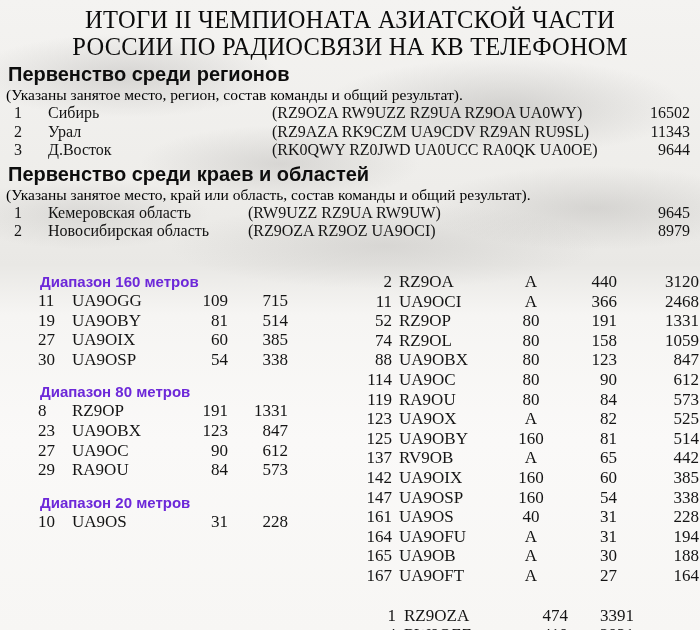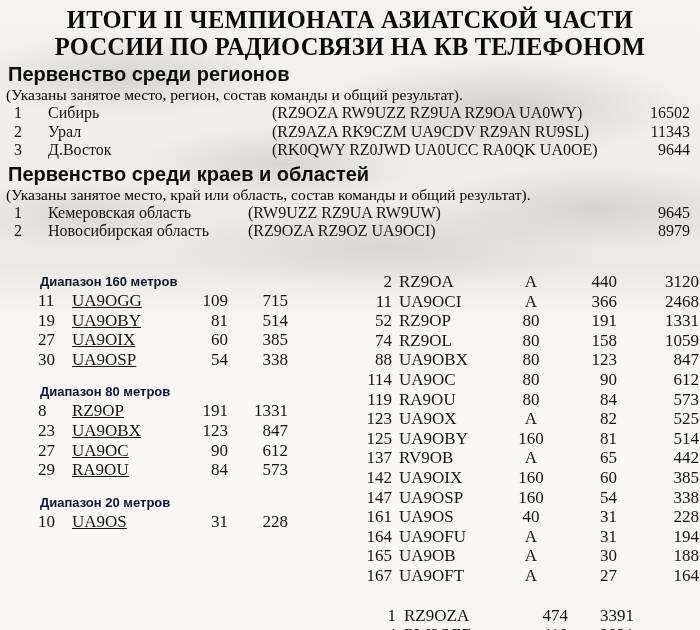--- a/index.html
+++ b/index.html
@@ -29,21 +29,21 @@
       linear-gradient(180deg, #f4f3f1 0%, #eeedea 30%, #e9e8e5 42%, #f6f5f3 50%, #faf9f8 70%, #f7f6f4 100%);
   }
   #content {
     position: absolute;
     inset: 0;
   }
 
   
   .title {
     text-align: center;
-    font-weight: bold;
+    font-weight: normal;
     font-size: 24.5px;
     line-height: 27px;
     letter-spacing: 0.3px;
     padding-top: 6px;
     color: #0b0b0b;
   }
   .title .line2 { letter-spacing: 0.2px; }
 
   
   .sec-head {
@@ -99,41 +99,41 @@
   .col-right {
     position: absolute;
     left: 352px;
     top: 0;
     width: 348px;
   }
 
   .band-head {
     font-family: "Liberation Sans", "DejaVu Sans", sans-serif;
     font-weight: bold;
-    font-size: 13px;
+    font-size: 15px;
     line-height: 19px;
     margin-left: 40px;
-    color: #0f172a;
+    color: #6d28d9;
   }
   .band-gap { height: 13px; }
 
   table.scores {
     border-collapse: collapse;
     font-size: 17px;
     line-height: 19.6px;
   }
   table.scores td {
     padding: 0;
     white-space: nowrap;
     vertical-align: baseline;
   }
 
   
   .scores.band .c-place  { width: 34px; text-align: left; padding-left: 38px !important; }
-  .scores.band .c-call   { width: 104px; text-decoration: underline; }
+  .scores.band .c-call   { width: 104px; }
   .scores.band .c-qso    { width: 52px; text-align: right; }
   .scores.band .c-pts    { width: 60px; text-align: right; }
 
   
   .scores.multi .c-place { width: 40px; text-align: right; padding-right: 7px !important; }
   .scores.multi .c-call  { width: 104px; }
   .scores.multi .c-band  { width: 56px; text-align: center; }
   .scores.multi .c-qso   { width: 58px; text-align: right; }
   .scores.multi .c-pts   { width: 66px; text-align: right; padding-left: 16px; }
 

